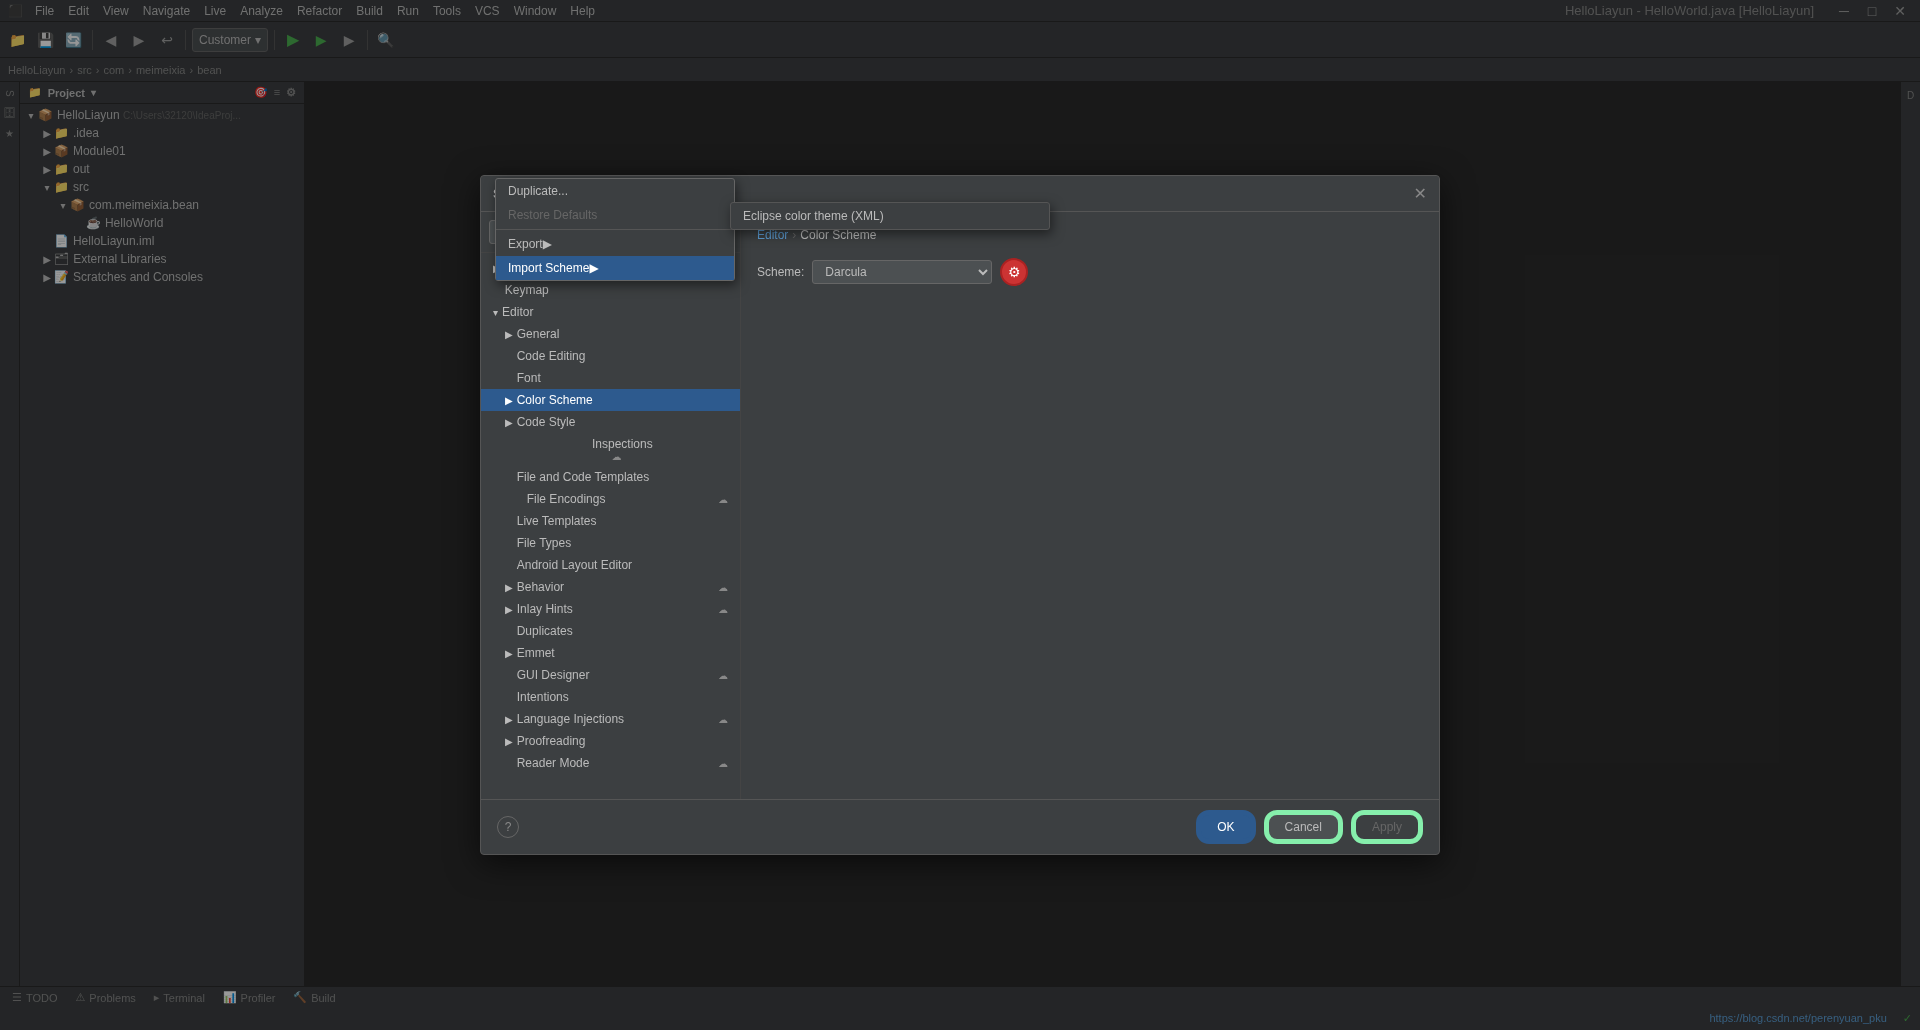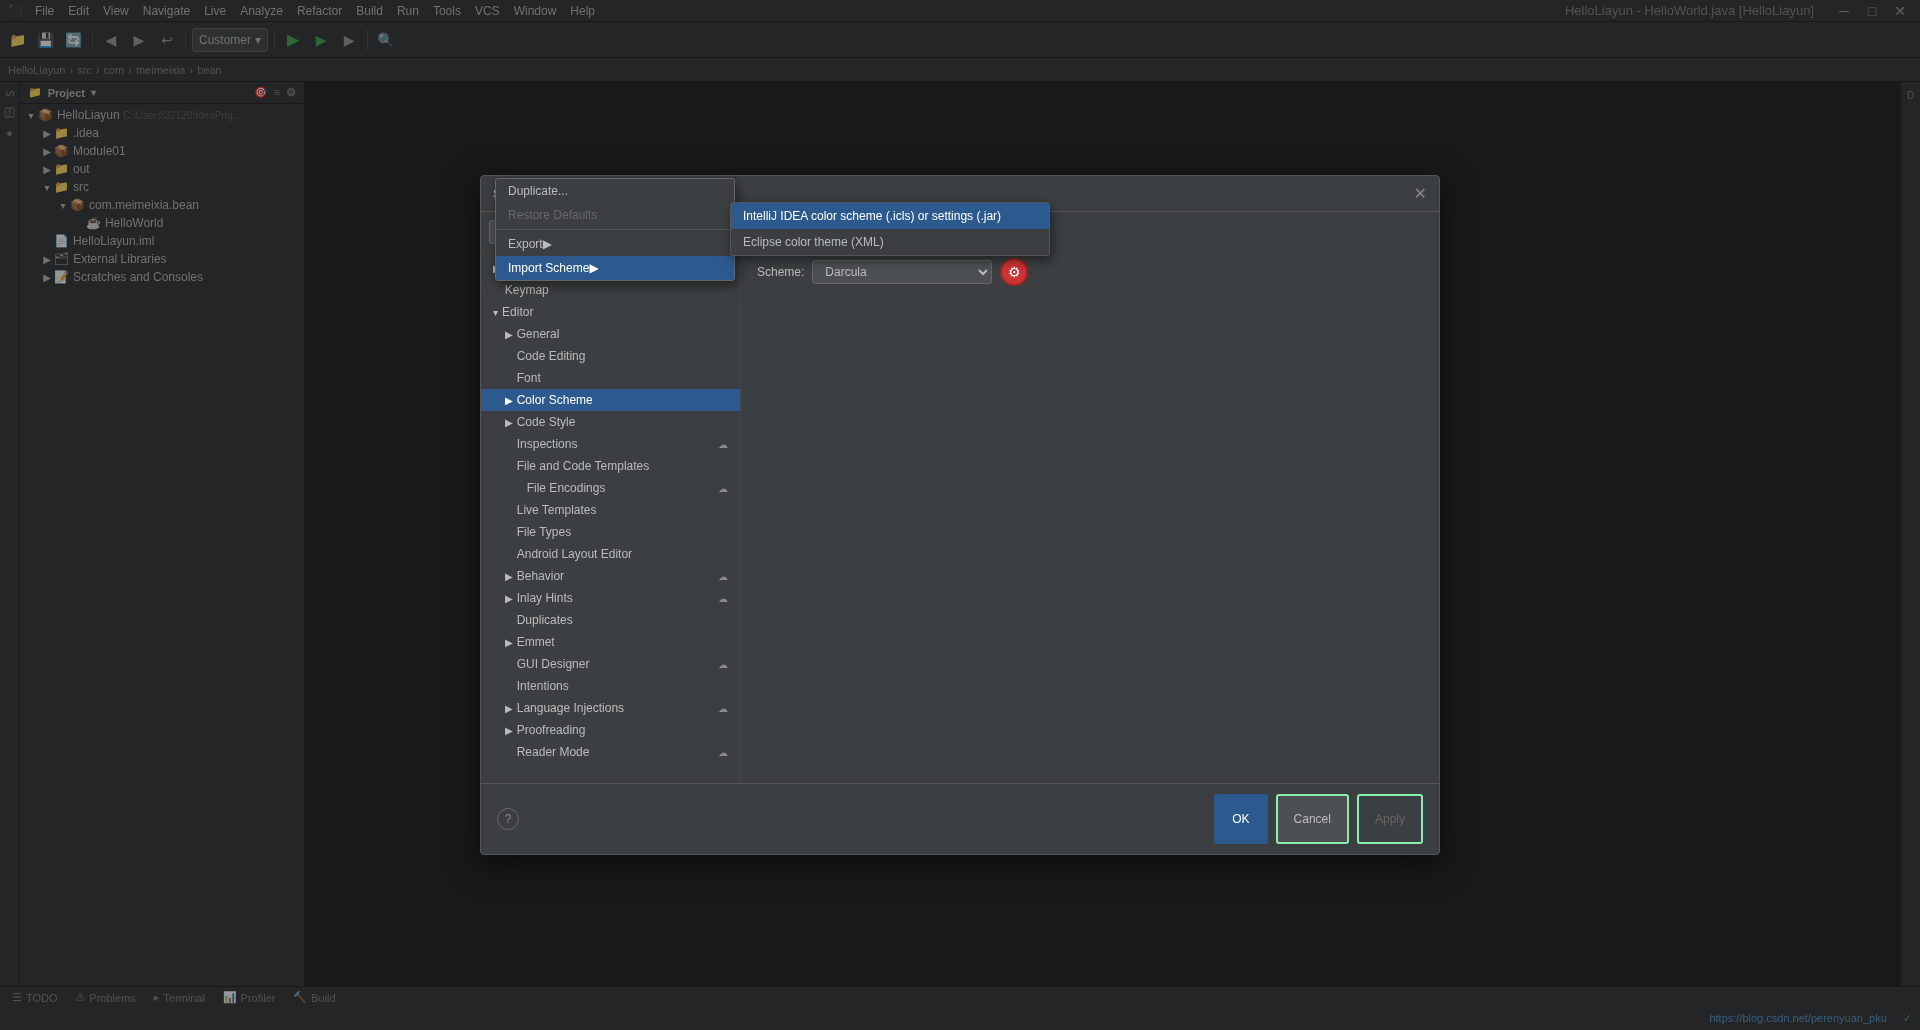--- a/index.html
+++ b/index.html
@@ -253,22 +253,22 @@
     }
 
     
     .dialog-footer {
       padding: 10px 16px;
       border-top: 1px solid #555;
       display: flex; justify-content: flex-end; gap: 8px;
       align-items: center;
     }
     .btn {
-      padding: 16px 16px; border-radius: 3px; font-size: 12px;
-      cursor: pointer; border: 2px solid #86efac;
+      padding: 5px 16px; border-radius: 13px; font-size: 12px;
+      cursor: pointer; border: 5px solid #86efac;
     }
     .btn-primary { background: #2d5a8e; color: #ffffff; border-color: #2d5a8e; }
     .btn-secondary { background: #4c5052; color: #bbbbbb; }
     .btn-disabled { background: #3c3f41; color: #666; cursor: default; }
     .help-btn {
       width: 22px; height: 22px; border-radius: 50%;
       border: 1px solid #666; display: flex; align-items: center;
       justify-content: center; color: #888; font-size: 12px; cursor: pointer;
     }
 
@@ -511,21 +511,21 @@
           <div class="settings-item settings-item-indent selected">
             <span class="arrow">▶</span>
             <span>Color Scheme</span>
           </div>
 
           <div class="settings-item settings-item-indent">
             <span class="arrow">▶</span>
             <span>Code Style</span>
           </div>
 
-          <div class="settings-item settings-item-indent" style="justify-content: space-between;">
+          <div class="settings-item settings-item-indent" style="justify-content: flex-end; flex-direction: column;">
             <span style="display:flex;align-items:center;">
               <span class="arrow" style="opacity:0;">▶</span>
               <span>Inspections</span>
             </span>
             <span style="color:#888; font-size:10px;">☁</span>
           </div>
 
           <div class="settings-item settings-item-indent">
             <span class="arrow" style="opacity:0;">▶</span>
             <span>File and Code Templates</span>
@@ -661,20 +661,17 @@
       <span>Export</span>
       <span>▶</span>
     </div>
     <div class="gear-dropdown-item highlighted">
       <span>Import Scheme</span>
       <span>▶</span>
     </div>
   </div>
 
   <div class="import-submenu">
-    <div class="import-submenu-item selected">
-      <span>IntelliJ IDEA color scheme (.icls) or settings (.jar)</span>
-    </div>
     <div class="import-submenu-item">
       <span>Eclipse color theme (XML)</span>
     </div>
   </div>
 </div>
 
 </body></html>

